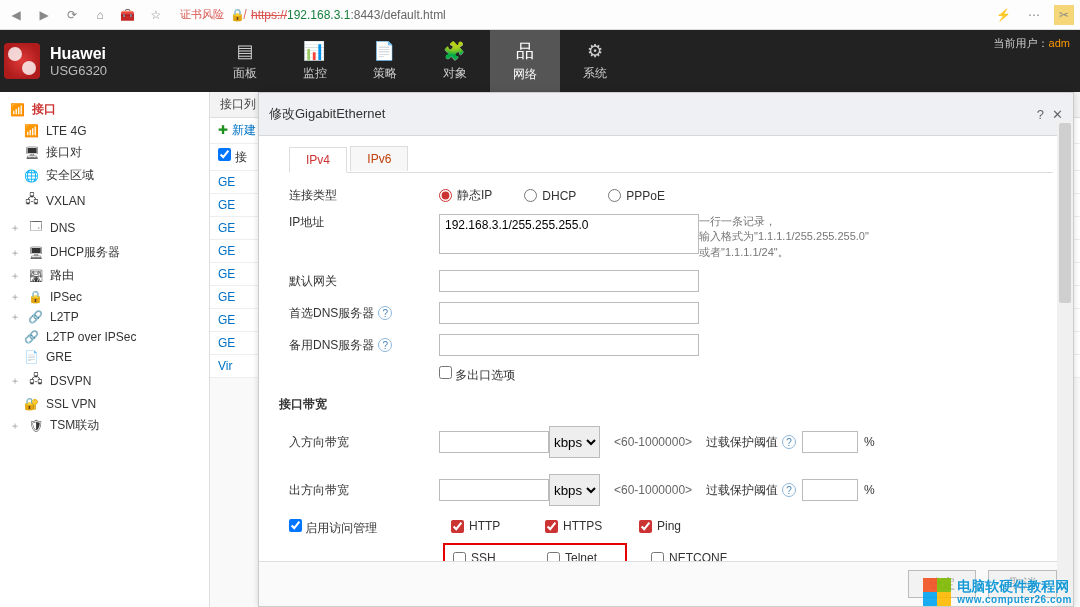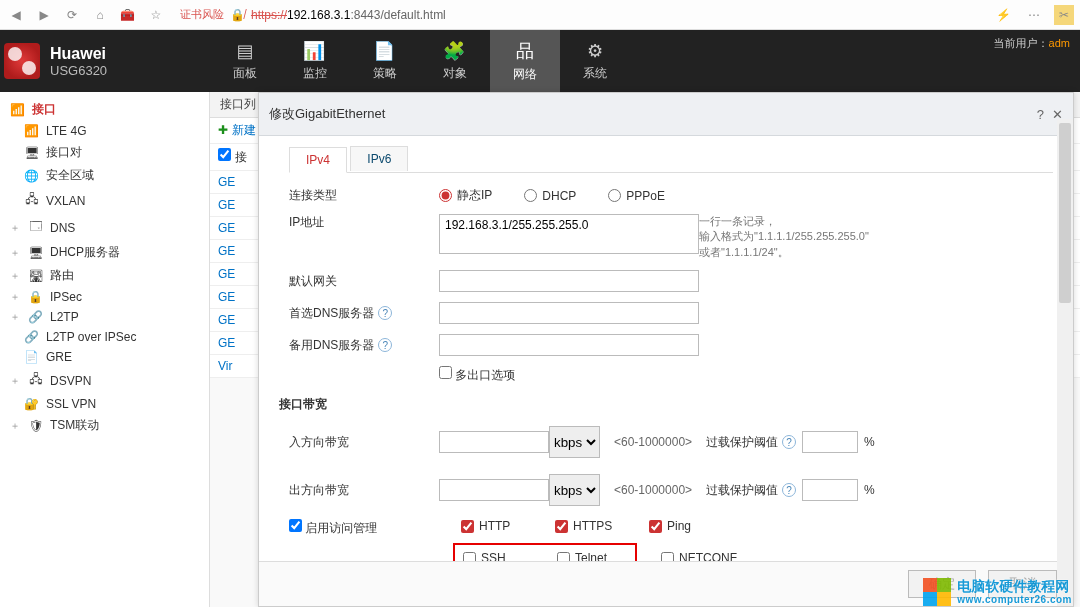--- a/index.html
+++ b/index.html
@@ -5,21 +5,21 @@
 * { box-sizing: border-box; margin: 0; padding: 0; font-family: "Microsoft YaHei", Arial, sans-serif; }
 body { width: 1080px; height: 607px; background: #f0f0f0; font-size: 12px; color: #333; overflow: hidden; position: relative; }
 
 
 .browser-bar { height: 30px; background: #fdfdfd; border-bottom: 1px solid #ddd; display: flex; align-items: center; padding: 0 6px; gap: 8px; }
 .browser-bar .nav-btn { width: 20px; height: 20px; display: flex; align-items: center; justify-content: center; color: #888; cursor: pointer; }
 .url-bar { flex: 1; display: flex; align-items: center; gap: 6px; padding: 0 6px; }
 .url-bar .cert-warn { color: #d9534f; font-size: 11px; }
 .url-bar .lock-icon { color: #d9534f; }
 .url-bar .url-text { color: #666; }
-.url-bar .url-text .host { color: #000000; }
+.url-bar .url-text .host { color: #15803d; }
 .url-bar .url-text strike { color: #d9534f; text-decoration: line-through; }
 .right-icons { display: flex; gap: 10px; align-items: center; color: #888; }
 
 
 .app-header { height: 62px; background: #222; display: flex; color: #fff; }
 .brand { display: flex; align-items: center; padding: 0 4px; width: 210px; gap: 10px; }
 .brand-logo { width: 36px; height: 36px; background: radial-gradient(circle, #e03a3a 0%, #b01c1c 70%); border-radius: 4px; position: relative; }
 .brand-logo::before, .brand-logo::after { content:""; position:absolute; background:rgba(255,255,255,0.8); border-radius:50%; }
 .brand-logo::before { width:14px; height:14px; top:4px; left:4px; }
 .brand-logo::after { width:14px; height:14px; bottom:4px; right:4px; }
@@ -48,36 +48,36 @@
 .row-sel input { margin-right: 4px; }
 .if-row { background: #fff; padding: 4px 8px; border-bottom: 1px solid #eee; color: #0072c6; }
 
 
 .modal { position: absolute; top: 0; left: 48px; right: 6px; height: 100%; background: #fff; border: 1px solid #ccc; box-shadow: 0 0 6px rgba(0,0,0,0.15); display: flex; flex-direction: column; }
 .modal-title { background: #eef0f3; border-bottom: 1px solid #d5d9dd; padding: 12px 10px; font-size: 13px; color: #333; display: flex; align-items: center; }
 .modal-title .close, .modal-title .help { margin-left: 8px; color: #666; cursor: pointer; }
 .modal-title .spacer { flex: 1; }
 .modal-body { flex: 1; overflow-y: auto; padding: 10px 20px 10px 30px; font-size: 12px; position: relative; }
 .tabs { border-bottom: 1px solid #ddd; margin-bottom: 14px; }
-.tabs .tab { display: inline-block; padding: 5px 16px; border: 1px solid #ddd; border-bottom: none; background: #f7f7f7; color: #0c4a6e; cursor: pointer; }
+.tabs .tab { display: inline-block; padding: 5px 16px; border: 1px solid #ddd; border-bottom: none; background: #f7f7f7; color: #c2410c; cursor: pointer; }
 .tabs .tab.active { background: #fff; color: #c33; border-bottom: 1px solid #fff; position: relative; top: 1px; }
 .form-row { display: flex; align-items: center; margin-bottom: 10px; }
 .form-row .lbl { width: 150px; color: #333; }
 .form-row .help-q { display:inline-block; width:14px; height:14px; border:1px solid #8cb5d9; border-radius:50%; color:#4a86b8; font-size:10px; text-align:center; line-height:13px; margin-left:4px; }
 .radio-group { display: flex; gap: 32px; align-items: center; }
 .radio-group label { display: flex; align-items: center; gap: 5px; cursor: pointer; }
 .radio-group input[type=radio] { accent-color: #c33; }
 textarea.ipaddr { width: 260px; height: 40px; resize: none; border: 1px solid #bbb; padding: 3px 5px; font-size: 12px; }
 .hint { color: #777; font-size: 11px; line-height: 1.4; margin-left: 0; max-width: 220px; }
 input.text { width: 260px; height: 22px; border: 1px solid #bbb; padding: 0 4px; }
 .section-title { font-weight: bold; color: #333; margin: 12px 0 10px -10px; }
 .bw input.num { width: 110px; }
 select.unit { height: 32px; border: 1px solid #bbb; background:#eee; }
 .range { color: #666; margin: 12px 14px; }
-.chk-row { display: flex; align-items: flex-start; gap: 22px; margin-top: 8px; }
+.chk-row { display: flex; align-items: flex-start; gap: 12px; margin-top: 8px; }
 .chk-grid { display: flex; flex-direction: column; gap: 10px; margin-left: 0; }
 .chk-line { display: flex; gap: 24px; }
 .chk-line label { display: flex; align-items: center; gap: 5px; min-width: 70px; }
 .chk-line input[type=checkbox] { accent-color: #c33; }
 .redbox { border: 2px solid #e60000; padding: 6px 8px; margin-left: -8px; }
 .modal-footer { border-top: 1px solid #ddd; padding: 8px 16px; display: flex; justify-content: flex-end; gap: 12px; background:#fafafa; }
 .btn { padding: 4px 20px; border: 1px solid #bbb; background: #f2f2f2; cursor: pointer; color:#aaa; }
 .scrollbar-r { position: absolute; right: 0; top: 26px; bottom: 0; width: 16px; background: #f0f0f0; }
 .scrollbar-r .thumb { position: absolute; top: 4px; left: 2px; right: 2px; height: 180px; background: #cfcfcf; border-radius: 2px; }
 

